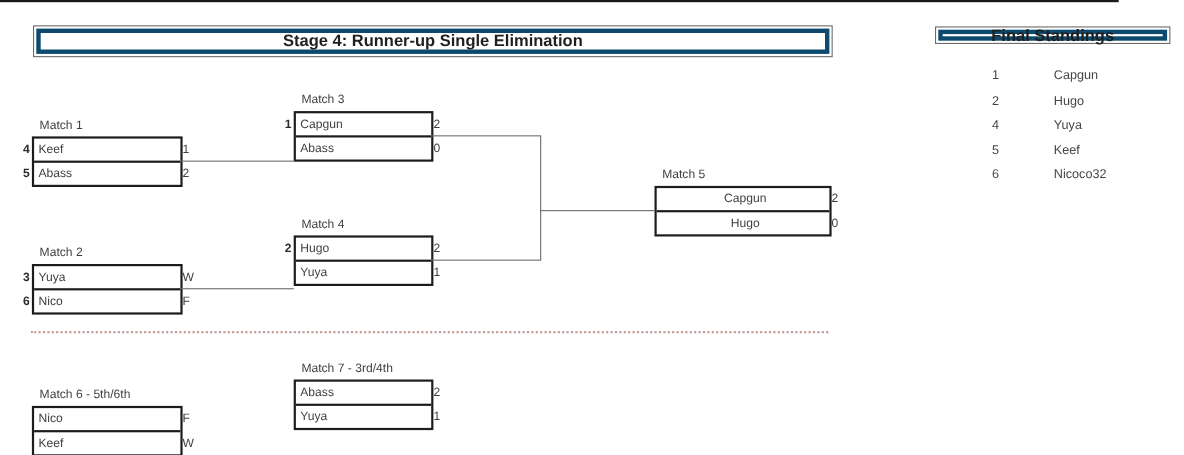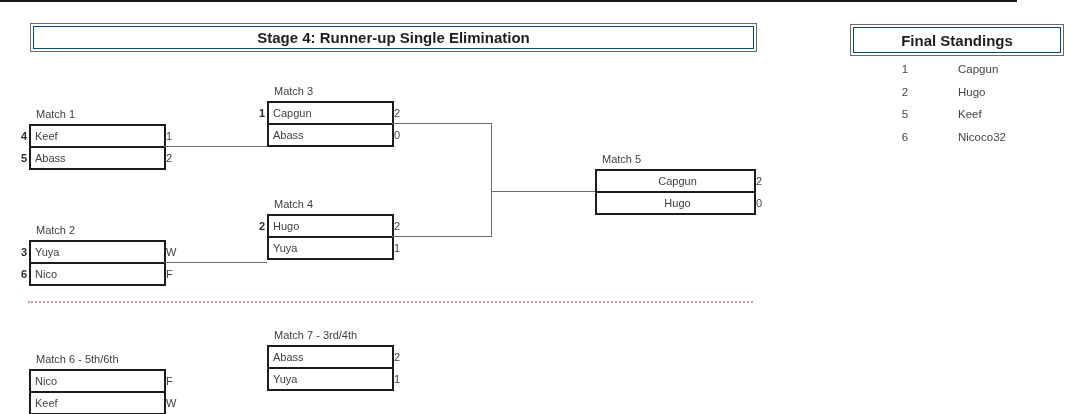--- a/index.html
+++ b/index.html
@@ -7,25 +7,25 @@
     width:1076px;height:414px;position:relative;overflow:hidden;
     background:#ffffff;
     font-family:"Liberation Sans", sans-serif;
     color:#3f3f3f;
   }
   
   .top-edge{position:absolute;left:0;top:0;width:1017px;height:2px;background:#191919;}
 
   
   .dbox{position:absolute;border:1px solid #6b6b6b;background:#fff;padding:2px;box-sizing:border-box;}
-  .dbox-inner{border:1px solid #0c4a6e;height:100%;box-sizing:border-box;
+  .dbox-inner{border:4px solid #0c4a6e;height:100%;box-sizing:border-box;
     display:flex;align-items:center;justify-content:center;
     font-weight:bold;font-size:15px;color:#1f1f1f;white-space:nowrap;}
   .stage-title-box{left:30px;top:23px;width:727px;height:29px;}
-  .standings-title-box{left:850px;top:24px;width:214px;height:32px;}
+  .standings-title-box{left:850px;top:24px;width:214px;height:16px;}
 
   
   .match{position:absolute;width:200px;height:64px;}
   .mlabel{position:absolute;left:21px;top:0;font-size:11px;color:#3f3f3f;white-space:nowrap;}
   .mbox{position:absolute;left:14px;top:16px;border:2px solid #1c1c1c;background:#fff;box-sizing:content-box;}
   .mrow{height:20px;line-height:20px;font-size:11px;color:#3f3f3f;padding-left:4px;white-space:nowrap;overflow:hidden;}
   .mrow.first{border-bottom:2px solid #1c1c1c;}
   .seed{position:absolute;left:0;width:12px;text-align:right;font-size:11px;font-weight:bold;color:#2b2b2b;line-height:20px;}
   .seed.r1{top:18px;} .seed.r2{top:40px;}
   .score{position:absolute;font-size:11px;color:#3f3f3f;line-height:20px;white-space:nowrap;}
@@ -71,20 +71,23 @@
 <div class="dbox standings-title-box">
   <div class="dbox-inner">Final Standings</div>
 </div>
 
 <div class="standings-list">
   <div class="st-row">
     <span class="st-rank">1</span><span class="st-name">Capgun</span>
   </div>
   <div class="st-row">
     <span class="st-rank">2</span><span class="st-name">Hugo</span>
+  </div>
+  <div class="st-row">
+    <span class="st-rank">4</span><span class="st-name">Yuya</span>
   </div>
   <div class="st-row">
     <span class="st-rank">5</span><span class="st-name">Keef</span>
   </div>
   <div class="st-row">
     <span class="st-rank">6</span><span class="st-name">Nicoco32</span>
   </div>
 </div>
 
 <div class="match m1">

